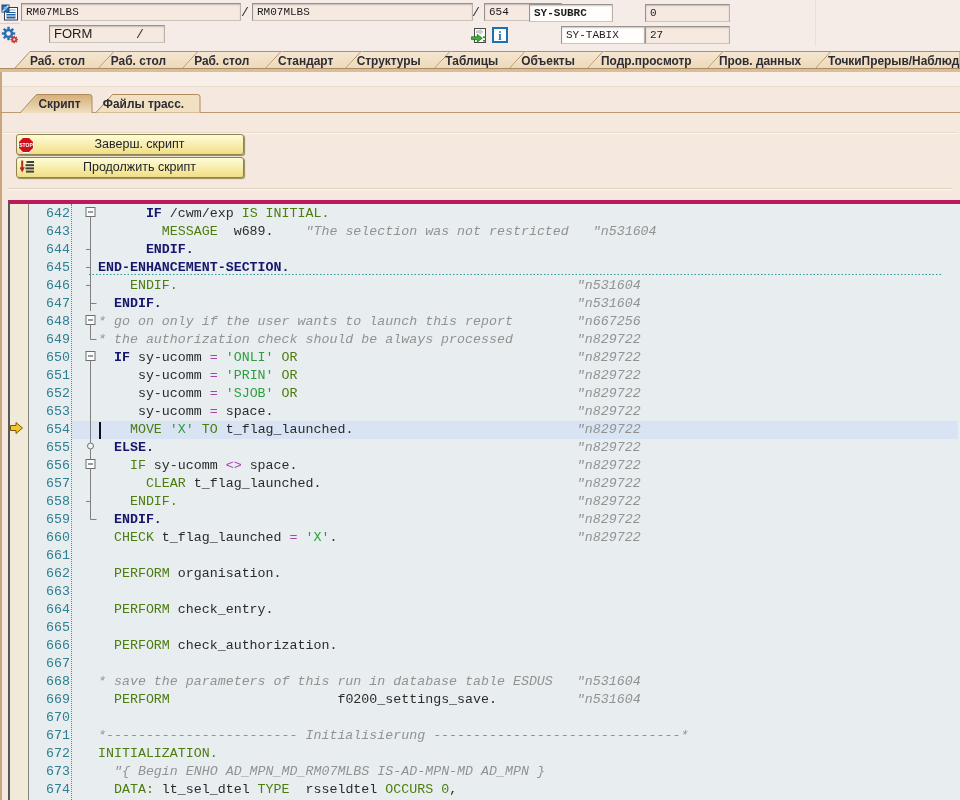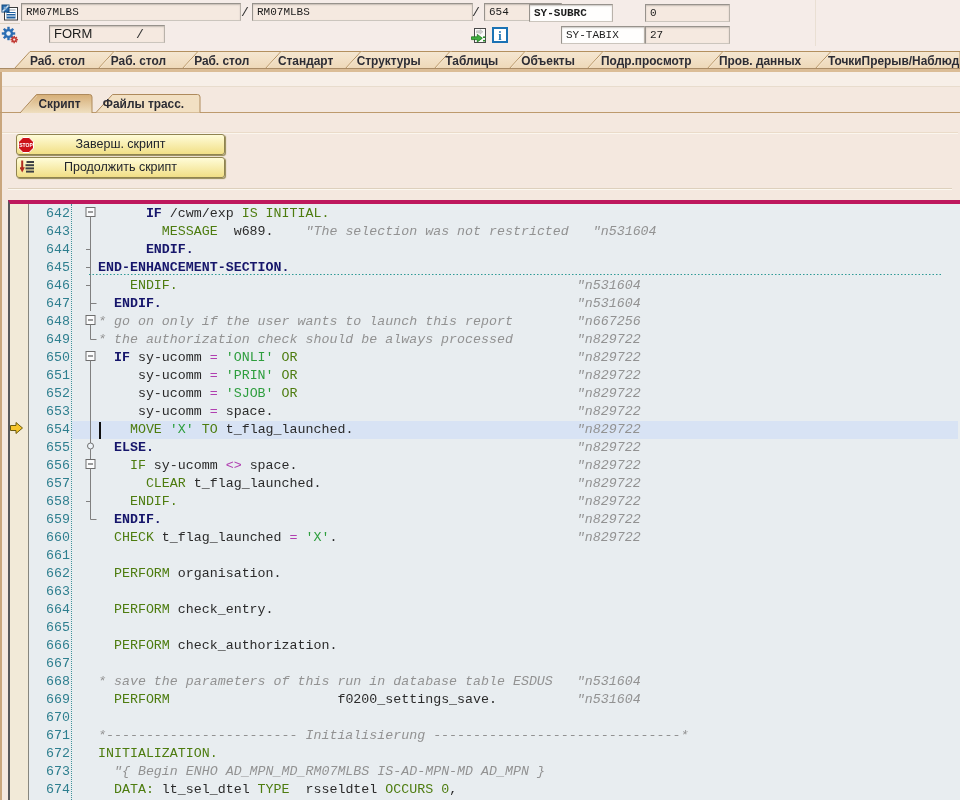--- a/index.html
+++ b/index.html
@@ -8,21 +8,21 @@
   padding-left:4px;white-space:pre;}
 .fldw{background:#fffefd;}
 .flds{font-family:"Liberation Sans",sans-serif;font-size:13px;}
 .sl{position:absolute;font-family:"Liberation Mono",monospace;font-size:13.2px;color:#333;}
 .band{position:absolute;left:0;top:68px;width:960px;height:3px;background:#dbbd97;border-top:1px solid #a98b66;border-bottom:1px solid #faf3e9;}
 .frame{position:absolute;left:0;top:72px;width:958px;height:728px;background:#f4e8df;
   border-left:2px solid #c9a67d;}
 .strip{position:absolute;left:2px;top:72px;width:958px;height:14px;background:#f7efe8;border-bottom:1px solid #e8dccd;}
 .btn{position:absolute;left:16px;width:207px;height:19px;border:1px solid #8f8350;border-radius:3px;
   background:linear-gradient(#fffcd8,#f1df86);box-shadow:1px 1px 1px #958a56;
-  font-size:12.5px;color:#20242c;text-align:center;line-height:19px;}
+  font-size:12.5px;color:#20242c;text-align:center;line-height:19px;padding-left:19px;}
 .sep{position:absolute;left:8px;top:188px;width:944px;height:0;
   border-top:1px solid #ddd0bd;border-bottom:1px solid #fcf8f0;}
 #codepane{position:absolute;left:8px;top:200px;width:950px;height:598px;background:#e8edf0;
   border-top:4px solid #be185d;border-left:2px solid #57575a;}
 #bpm{position:absolute;left:0;top:0;width:18px;height:598px;background:#f2ead8;}
 #mdiv{position:absolute;left:18px;top:0;width:1px;height:598px;background:#87867f;}
 #numcol{position:absolute;left:19px;top:0;width:52px;height:598px;background:#e8edf0;}
 #nums{position:absolute;left:0;top:1px;width:41px;margin:0;text-align:right;
   font-family:"Liberation Mono",monospace;font-size:13.3px;line-height:18px;color:#2e7f8f;}
 #dotv{position:absolute;left:61px;top:0;width:0;height:598px;border-left:1px dotted #3f939b;}

